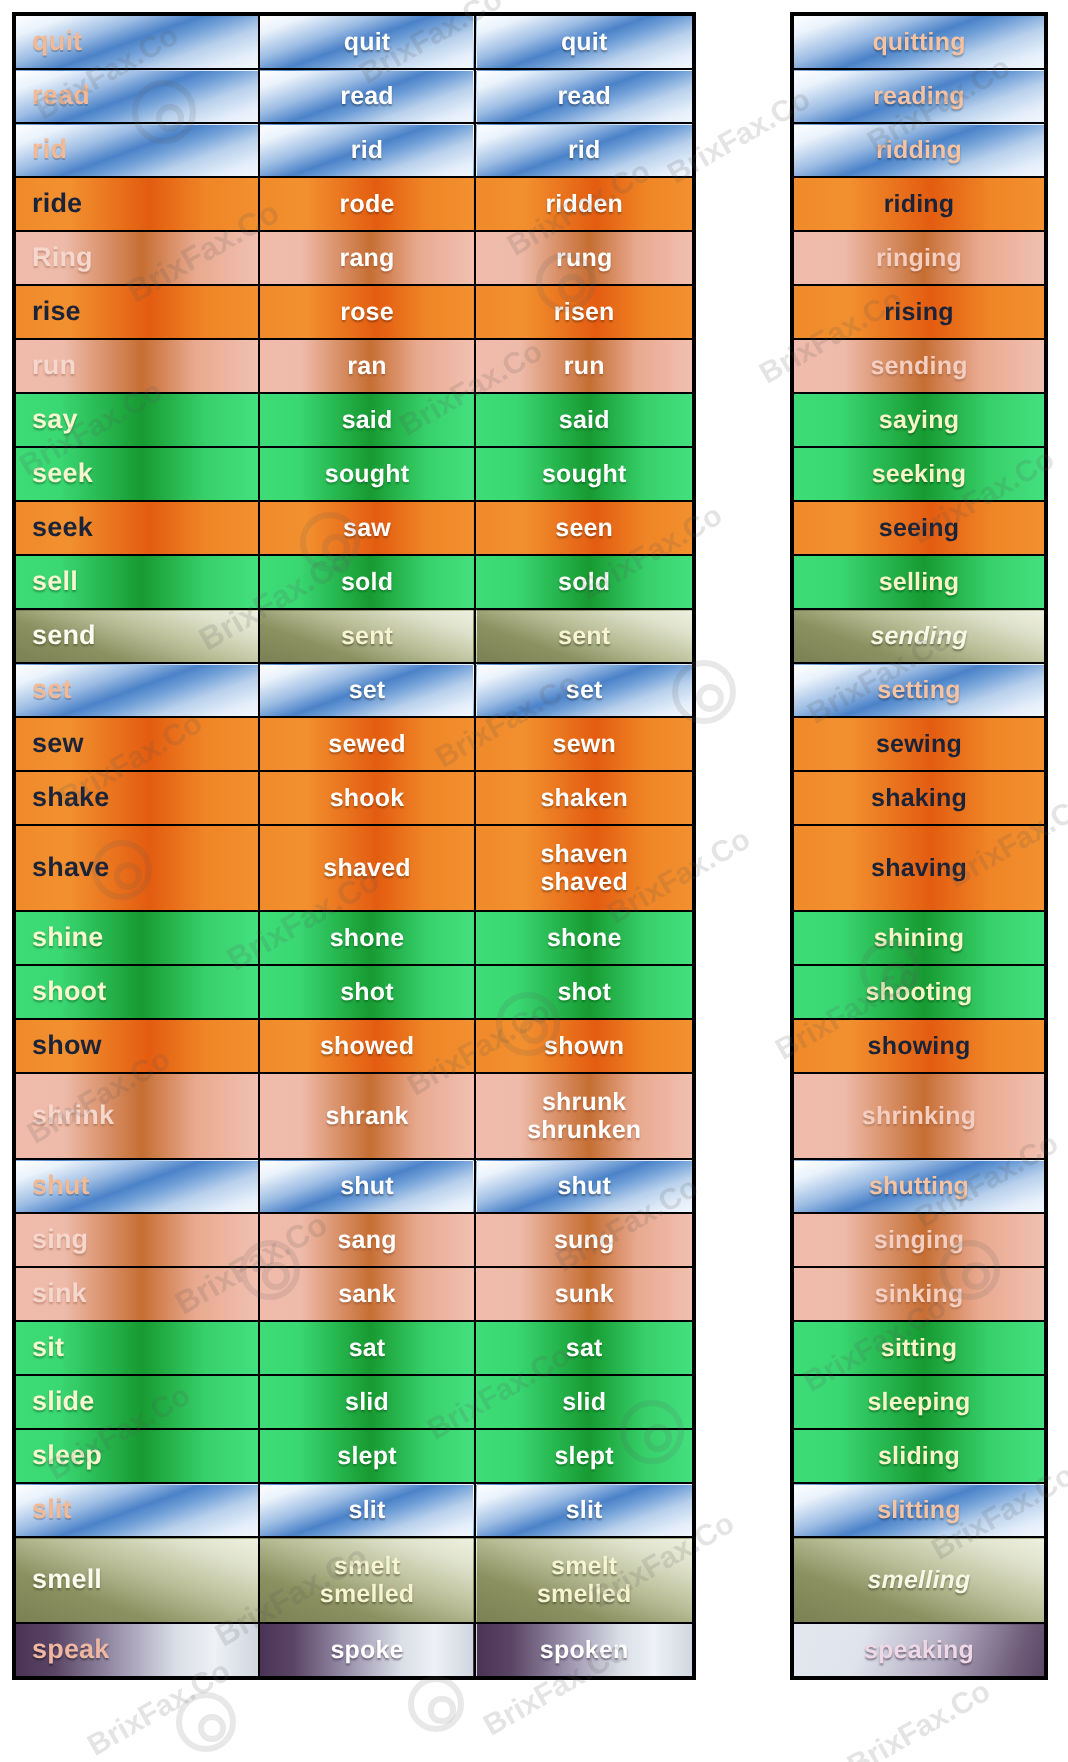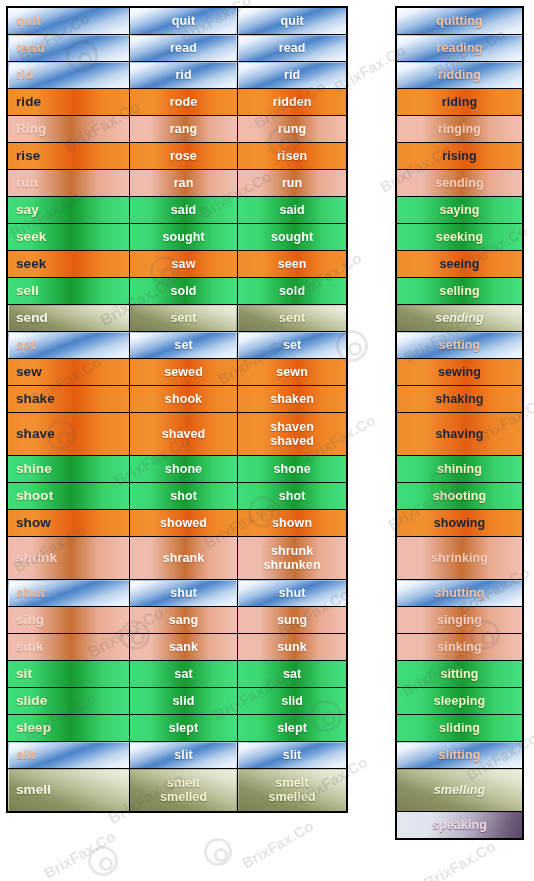--- a/index.html
+++ b/index.html
@@ -670,20 +670,37 @@
           <td class="past c-olive">
             <span class="cell-lines">
               <span>smelt</span>
               <span>smelled</span>
             </span>
           </td>
           <td class="pp c-olive">
             <span class="cell-lines">
               <span>smelt</span>
               <span>smelled</span>
+            </span>
+          </td>
+        </tr>
+        <tr class="">
+          <td class="base c-purple">
+            <span class="cell-lines">
+              <span>speak</span>
+            </span>
+          </td>
+          <td class="past c-purple">
+            <span class="cell-lines">
+              <span>spoke</span>
+            </span>
+          </td>
+          <td class="pp c-purple">
+            <span class="cell-lines">
+              <span>spoken</span>
             </span>
           </td>
         </tr>
       </tbody>
   </table>
 
   <table id="table-ing" class="verb-table">
     <tbody id="tbody-ing">
         <tr class="">
           <td class="ing c-blue">

